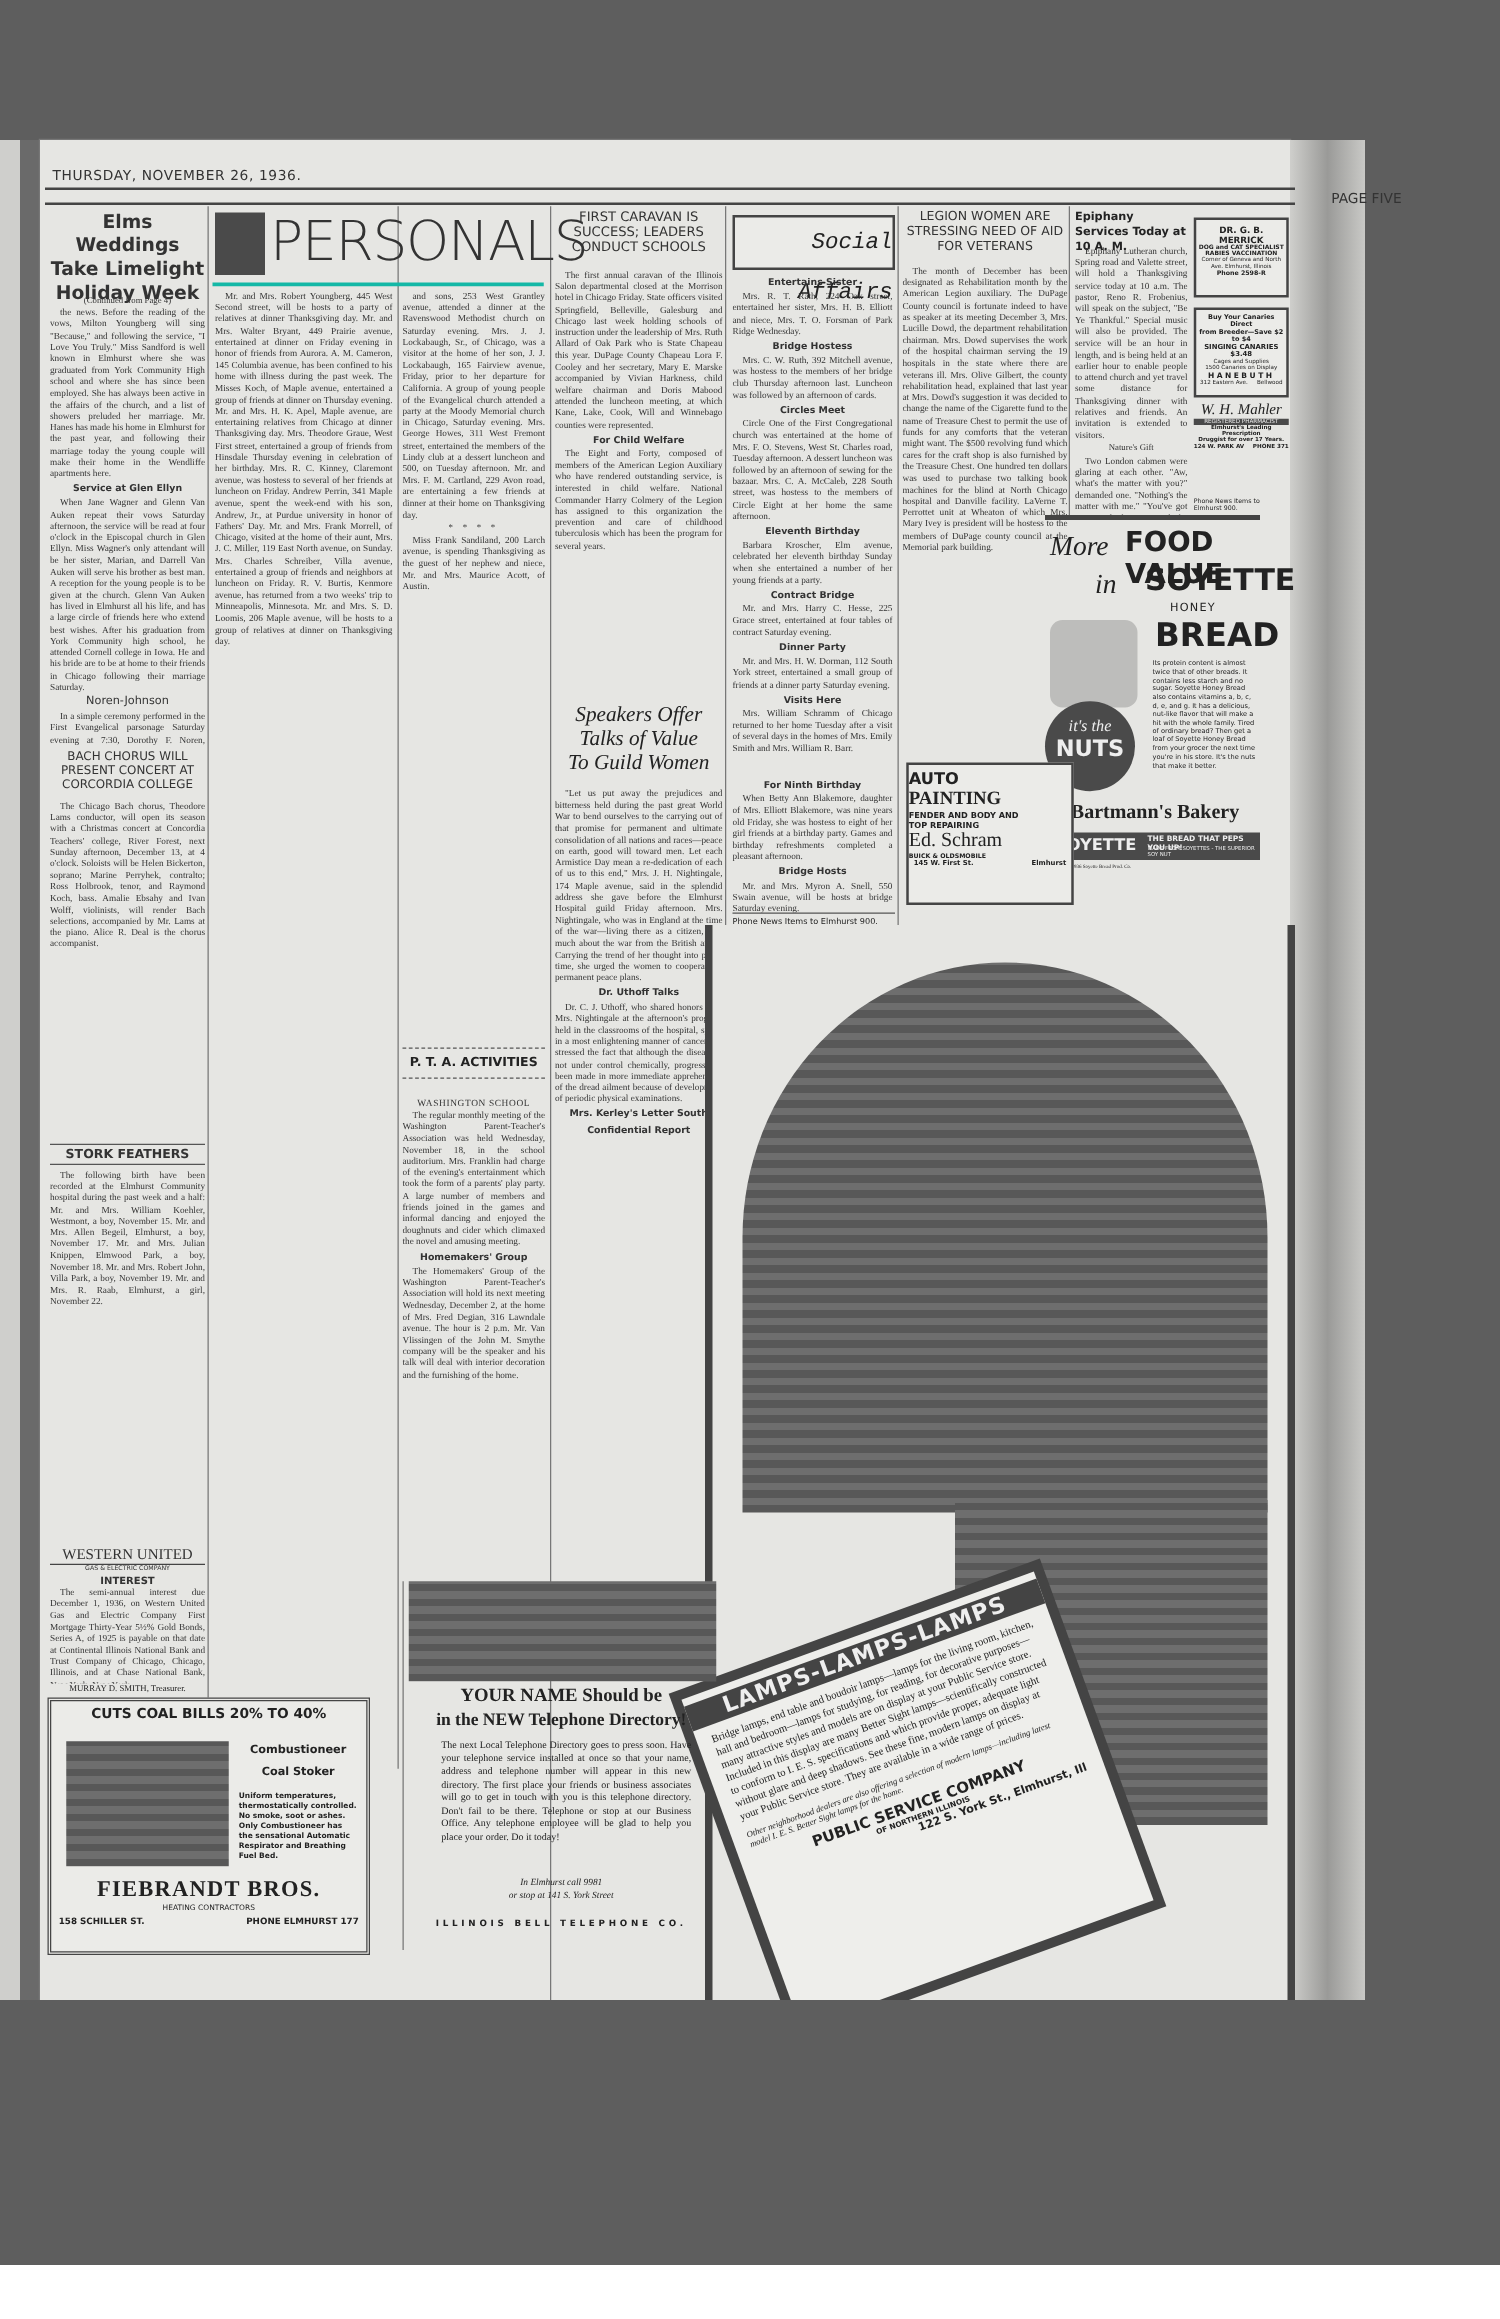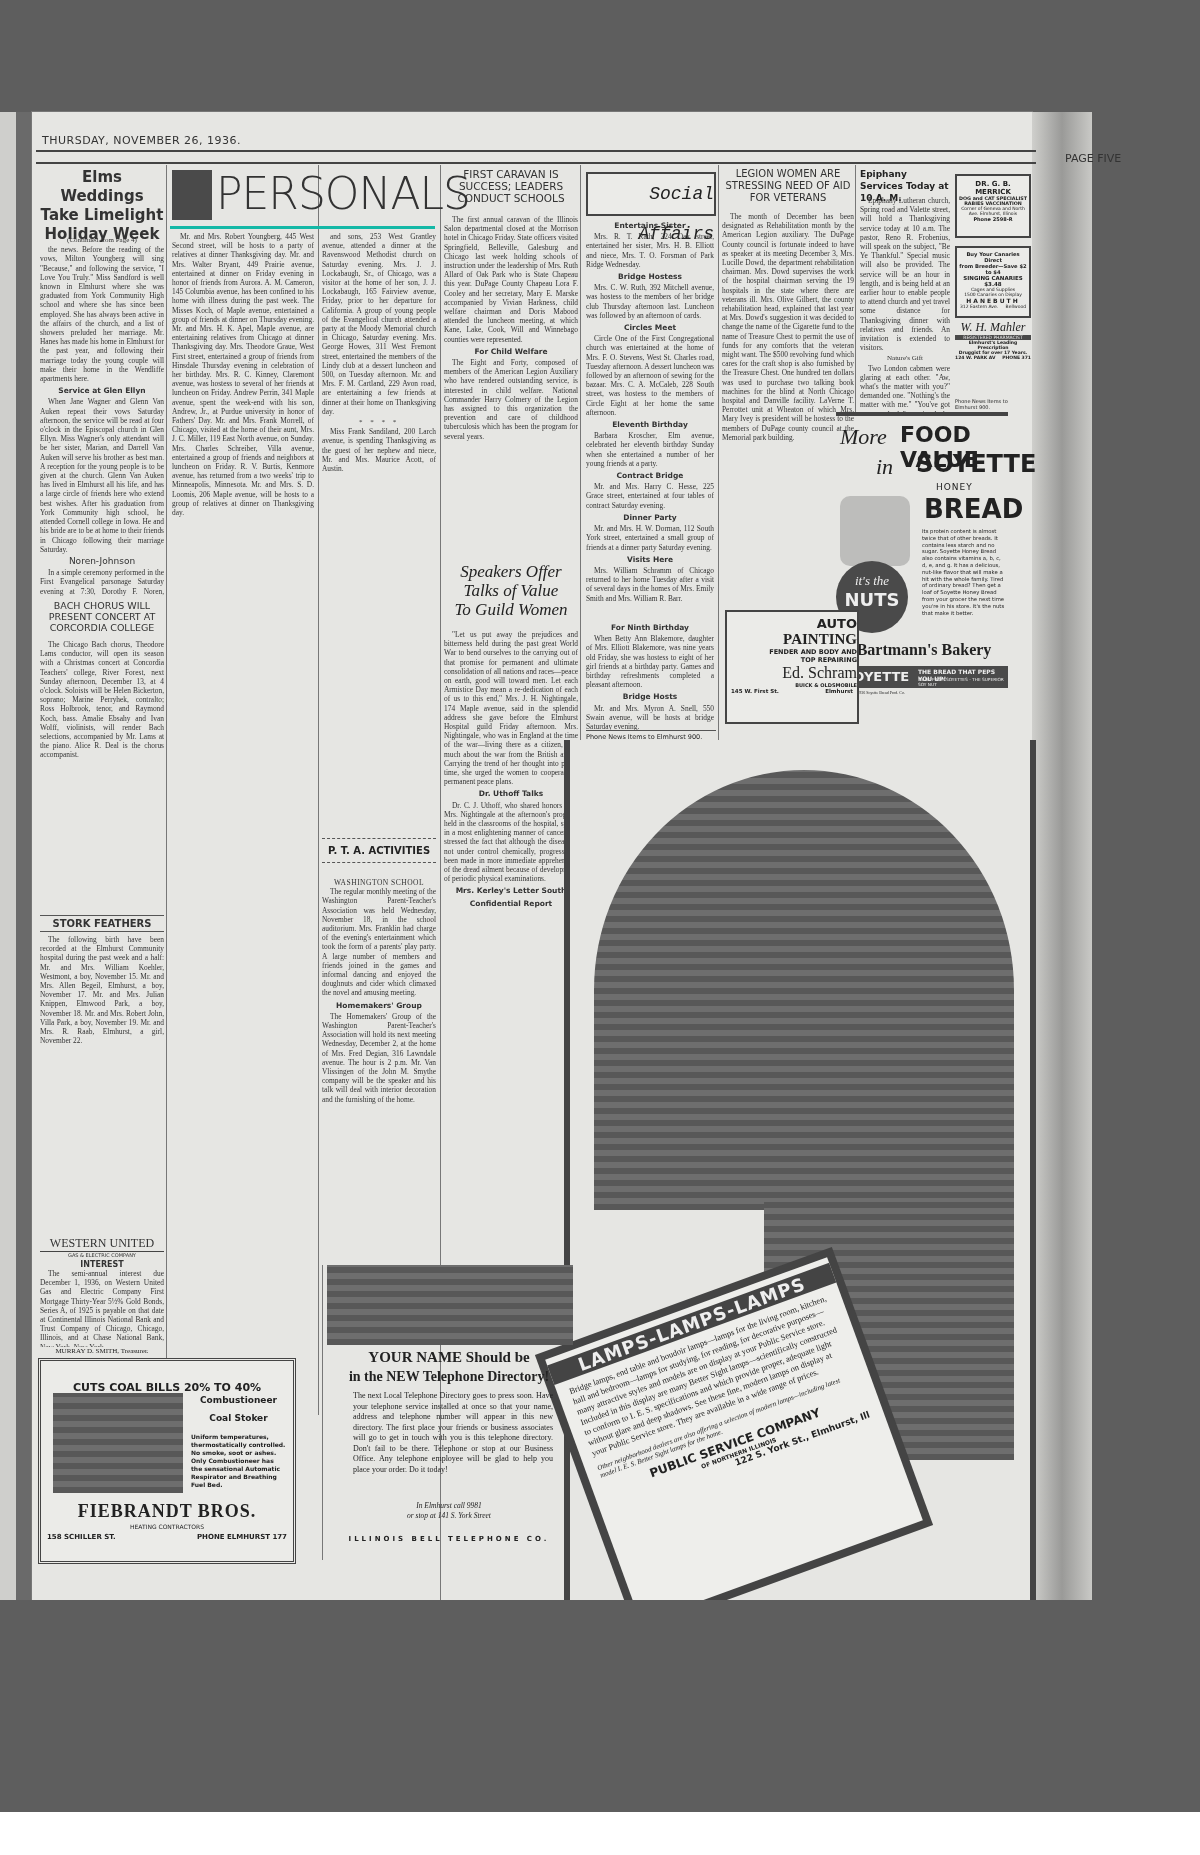--- a/index.html
+++ b/index.html
@@ -79,21 +79,21 @@
   <div class="headline" style="font-family:'Liberation Serif',serif;font-size:12px;border-bottom:1px solid #444;">WESTERN UNITED</div>
   <div class="headline" style="font-size:5px;">GAS &amp; ELECTRIC COMPANY</div>
   <div class="headline" style="font-size:8px;font-weight:bold;margin-top:2px;">INTEREST</div>
   <div class="col" style="position:relative;width:124px;height:78px;">
       <p>The semi-annual interest due December 1, 1936, on Western United Gas and Electric Company First Mortgage Thirty-Year 5½% Gold Bonds, Series A, of 1925 is payable on that date at Continental Illinois National Bank and Trust Company of Chicago, Chicago, Illinois, and at Chase National Bank, New York, New York.</p>
     </div>
   <div style="font-size:7px;text-align:center;">MURRAY D. SMITH, Treasurer.</div>
 </div>
 
 <div class="box" style="left:38px;top:1358px;width:252px;height:200px;border:3px double #444;">
-  <div class="sans center" style="font-size:11px;font-weight:bold;margin-top:20px;">CUTS COAL BILLS 20% TO 40%</div>
+  <div class="sans center" style="font-size:11px;font-weight:bold;margin-top:3px;">CUTS COAL BILLS 20% TO 40%</div>
   <div class="photo" style="left:12px;top:32px;width:130px;height:100px;"></div>
   <div class="abs sans" style="left:150px;top:34px;width:95px;font-size:9px;font-weight:bold;text-align:center;">Combustioneer</div>
   <div class="abs sans" style="left:150px;top:52px;width:95px;font-size:9px;font-weight:bold;text-align:center;">Coal Stoker</div>
   <div class="abs sans" style="left:150px;top:72px;width:95px;font-size:6px;line-height:8px;font-weight:bold;">Uniform temperatures, thermostatically controlled. No smoke, soot or ashes. Only Combustioneer has the sensational Automatic Respirator and Breathing Fuel Bed.</div>
   <div class="abs center" style="left:0;top:140px;width:252px;font-size:18px;font-weight:bold;letter-spacing:1px;">FIEBRANDT BROS.</div>
   <div class="abs sans center" style="left:0;top:162px;width:252px;font-size:6px;">HEATING CONTRACTORS</div>
   <div class="abs sans" style="left:6px;top:172px;font-size:7px;font-weight:bold;">158 SCHILLER ST.</div>
   <div class="abs sans" style="right:6px;top:172px;font-size:7px;font-weight:bold;">PHONE ELMHURST 177</div>
 </div>
 
@@ -225,21 +225,21 @@
   <div class="abs sans" style="left:86px;top:112px;width:84px;font-size:5.3px;line-height:6.8px;">Its protein content is almost twice that of other breads. It contains less starch and no sugar. Soyette Honey Bread also contains vitamins a, b, c, d, e, and g. It has a delicious, nut-like flavor that will make a hit with the whole family. Tired of ordinary bread? Then get a loaf of Soyette Honey Bread from your grocer the next time you're in his store. It's the nuts that make it better.</div>
   <div class="abs" style="left:4px;top:225px;width:168px;font-family:'Liberation Serif',serif;font-weight:bold;font-size:16px;text-align:center;">Bartmann's Bakery</div>
   <div class="abs dark" style="left:4px;top:250px;width:168px;height:22px;">
     <span class="sans" style="position:absolute;left:4px;top:3px;font-size:13px;font-weight:bold;">SOYETTE</span>
     <span class="sans" style="position:absolute;left:78px;top:2px;font-size:6px;font-weight:bold;">THE BREAD THAT PEPS YOU UP!</span>
     <span class="sans" style="position:absolute;left:78px;top:11px;font-size:4.3px;">MADE FROM SOYETTES - THE SUPERIOR SOY NUT</span>
   </div>
   <div class="abs" style="left:4px;top:274px;font-size:4px;">Copyright 1936 Soyette Bread Prod. Co.</div>
 </div>
 
-<div class="box" style="left:725px;top:610px;width:130px;height:110px;text-align:right;">
+<div class="box" style="left:725px;top:610px;width:130px;height:110px;text-align:left;">
   <div class="sans" style="font-size:13px;font-weight:bold;margin-top:4px;">AUTO</div>
   <div style="font-size:15px;font-weight:bold;">PAINTING</div>
   <div class="sans" style="font-size:6.5px;font-weight:bold;">FENDER AND BODY AND</div>
   <div class="sans" style="font-size:6.5px;font-weight:bold;">TOP REPAIRING</div>
   <div style="font-size:16px;font-weight:normal;">Ed. Schram</div>
   <div class="sans" style="font-size:5px;font-weight:bold;">BUICK &amp; OLDSMOBILE</div>
   <div class="sans" style="font-size:5.5px;font-weight:bold;display:flex;justify-content:space-between;padding:0 4px;">
       <span>145 W. First St.</span>
       <span>Elmhurst</span>
     </div>

